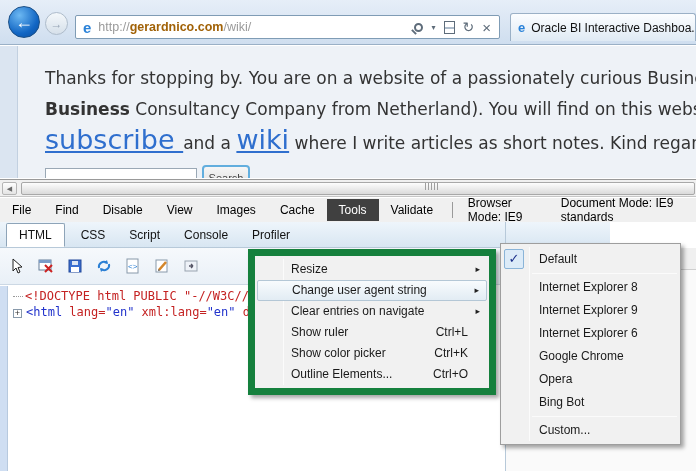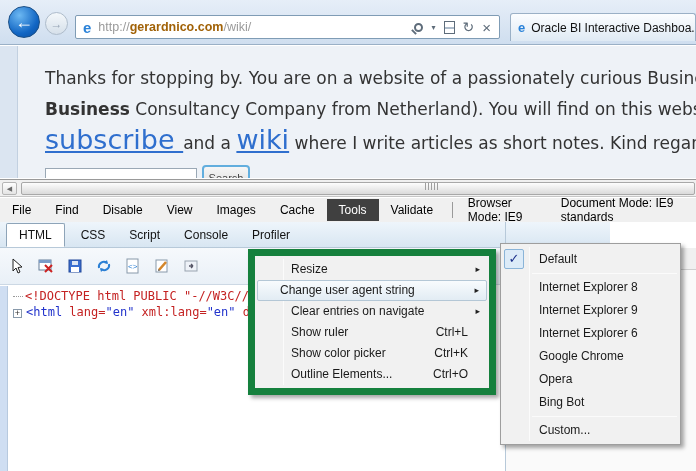--- a/index.html
+++ b/index.html
@@ -106,21 +106,21 @@
   .tok-blue { color:#2233cc; }
 
   
   .menu { position:absolute; left:248px; top:225px; width:248px; background:#f1f1f1;
       border:7px solid #15803d; box-shadow:3px 3px 4px rgba(0,0,0,0.35); padding:3px 0;
       font-size:12px; color:#1a1a1a; z-index:20;margin-top:24px; }
   .menu-gutter { position:absolute; left:28px; top:3px; bottom:3px; width:1px; background:#e2e2e2;
       border-right:1px solid #fbfbfb; }
   .menu-item { position:relative; height:21px; line-height:21px; padding-left:36px; cursor:default; }
   .menu-item.hl { background:linear-gradient(#f8fbfd,#e2ecf4); border:1px solid #b4c7d6;
-      border-radius:2px; margin:0 2px; padding-left:22px; height:21px; line-height:19px; }
+      border-radius:2px; margin:0 2px; padding-left:34px; height:21px; line-height:19px; }
   .mi-arrow { position:absolute; right:9px; top:0; font-size:9px; color:#222; }
   .menu-item.hl .mi-arrow { right:7px; }
   .mi-shortcut { position:absolute; right:21px; top:0; }
 
   .submenu { position:absolute; left:500px; top:243px; width:181px; background:#f1f1f1;
       border:1px solid #9e9e9e; box-shadow:3px 3px 4px rgba(0,0,0,0.35); padding:3px 0 2px;
       font-size:12px; color:#1a1a1a; z-index:21; }
   .sub-item { position:relative; height:23px; line-height:23px; padding-left:38px; cursor:default; }
   .sub-item.first { height:24px; line-height:24px; }
   .sub-sep { height:1px; background:#dcdcdc; border-bottom:1px solid #fbfbfb; margin:2px 3px 2px 31px; }

